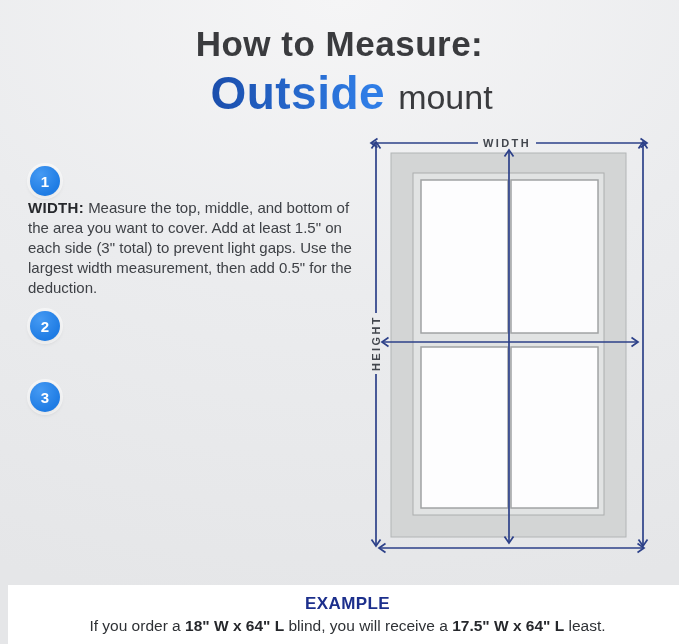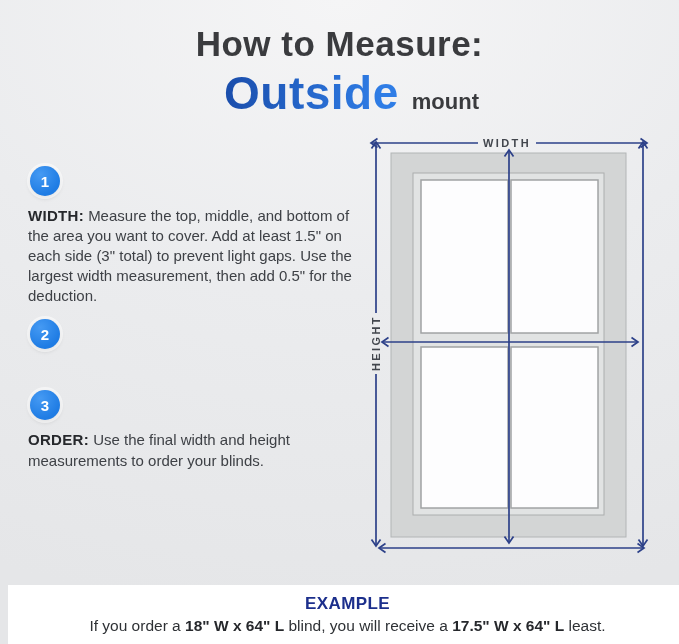--- a/index.html
+++ b/index.html
@@ -45,22 +45,22 @@
     background: linear-gradient(92deg, var(--title_blue_start, #1a4dab) 0%, var(--title_blue_end, #2f7de6) 90%);
     -webkit-background-clip: text;
     background-clip: text;
     -webkit-text-fill-color: transparent;
     color: transparent;
   }
   @supports not (background-clip: text) {
     .title-highlight { color: var(--title_blue_end, #2f7de6); -webkit-text-fill-color: currentColor; }
   }
   .title-rest {
-    font-size: 22px;
-    font-weight: 700;
+    font-size: 34px;
+    font-weight: 400;
     color: #3a3b3e;
   }
 
   
   .steps {
     position: absolute;
     left: 28px;
     top: 166px;
     width: 342px;
   }
@@ -74,21 +74,21 @@
     background: radial-gradient(circle at 35% 28%, #459af3 0%, var(--accent_blue, #1f7ce4) 70%);
     color: #ffffff;
     font-size: 15px;
     font-weight: 700;
     display: flex;
     align-items: center;
     justify-content: center;
     box-shadow: 0 0 0 3px rgba(255,255,255,0.55), 0 2px 5px rgba(0,0,0,0.18);
   }
   .step-text {
-    margin-top: 10px;
+    margin-top: 2px;
     font-size: 15px;
     line-height: 1.34;
     color: #3e4146;
   }
   .step-text strong {
     color: #26282c;
     font-weight: 700;
     letter-spacing: 0.3px;
   }
 
@@ -149,21 +149,20 @@
   <section class="steps">
     <div class="step step-1">
       <div class="step-badge">1</div>
       <p class="step-text"><strong>WIDTH:</strong> <span>Measure the top, middle, and bottom of the area you want to cover. Add at least 1.5" on each side (3" total) to prevent light gaps. Use the largest width measurement, then add 0.5" for the deduction.</span></p>
     </div>
     <div class="step step-2">
       <div class="step-badge">2</div>
     </div>
     <div class="step step-3">
       <div class="step-badge">3</div>
-      <p class="step-text"><strong>ORDER:</strong> <span>Use the final width and height measurements to order your blinds.</span></p>
     </div>
   </section>
 
   <div class="diagram">
     <svg width="300" height="475" viewBox="0 0 300 475">
 
       <g>
         <rect x="30" y="28" width="235" height="384" fill="#d3d5d5" stroke="#b2b5b6" stroke-width="1"></rect>
         <rect x="52" y="48" width="191" height="342" fill="#e1e3e3" stroke="#abaeae" stroke-width="1"></rect>
         <rect x="60" y="55" width="87" height="153" fill="#fdfdfe" stroke="#a0a3a4" stroke-width="1.5"></rect>

